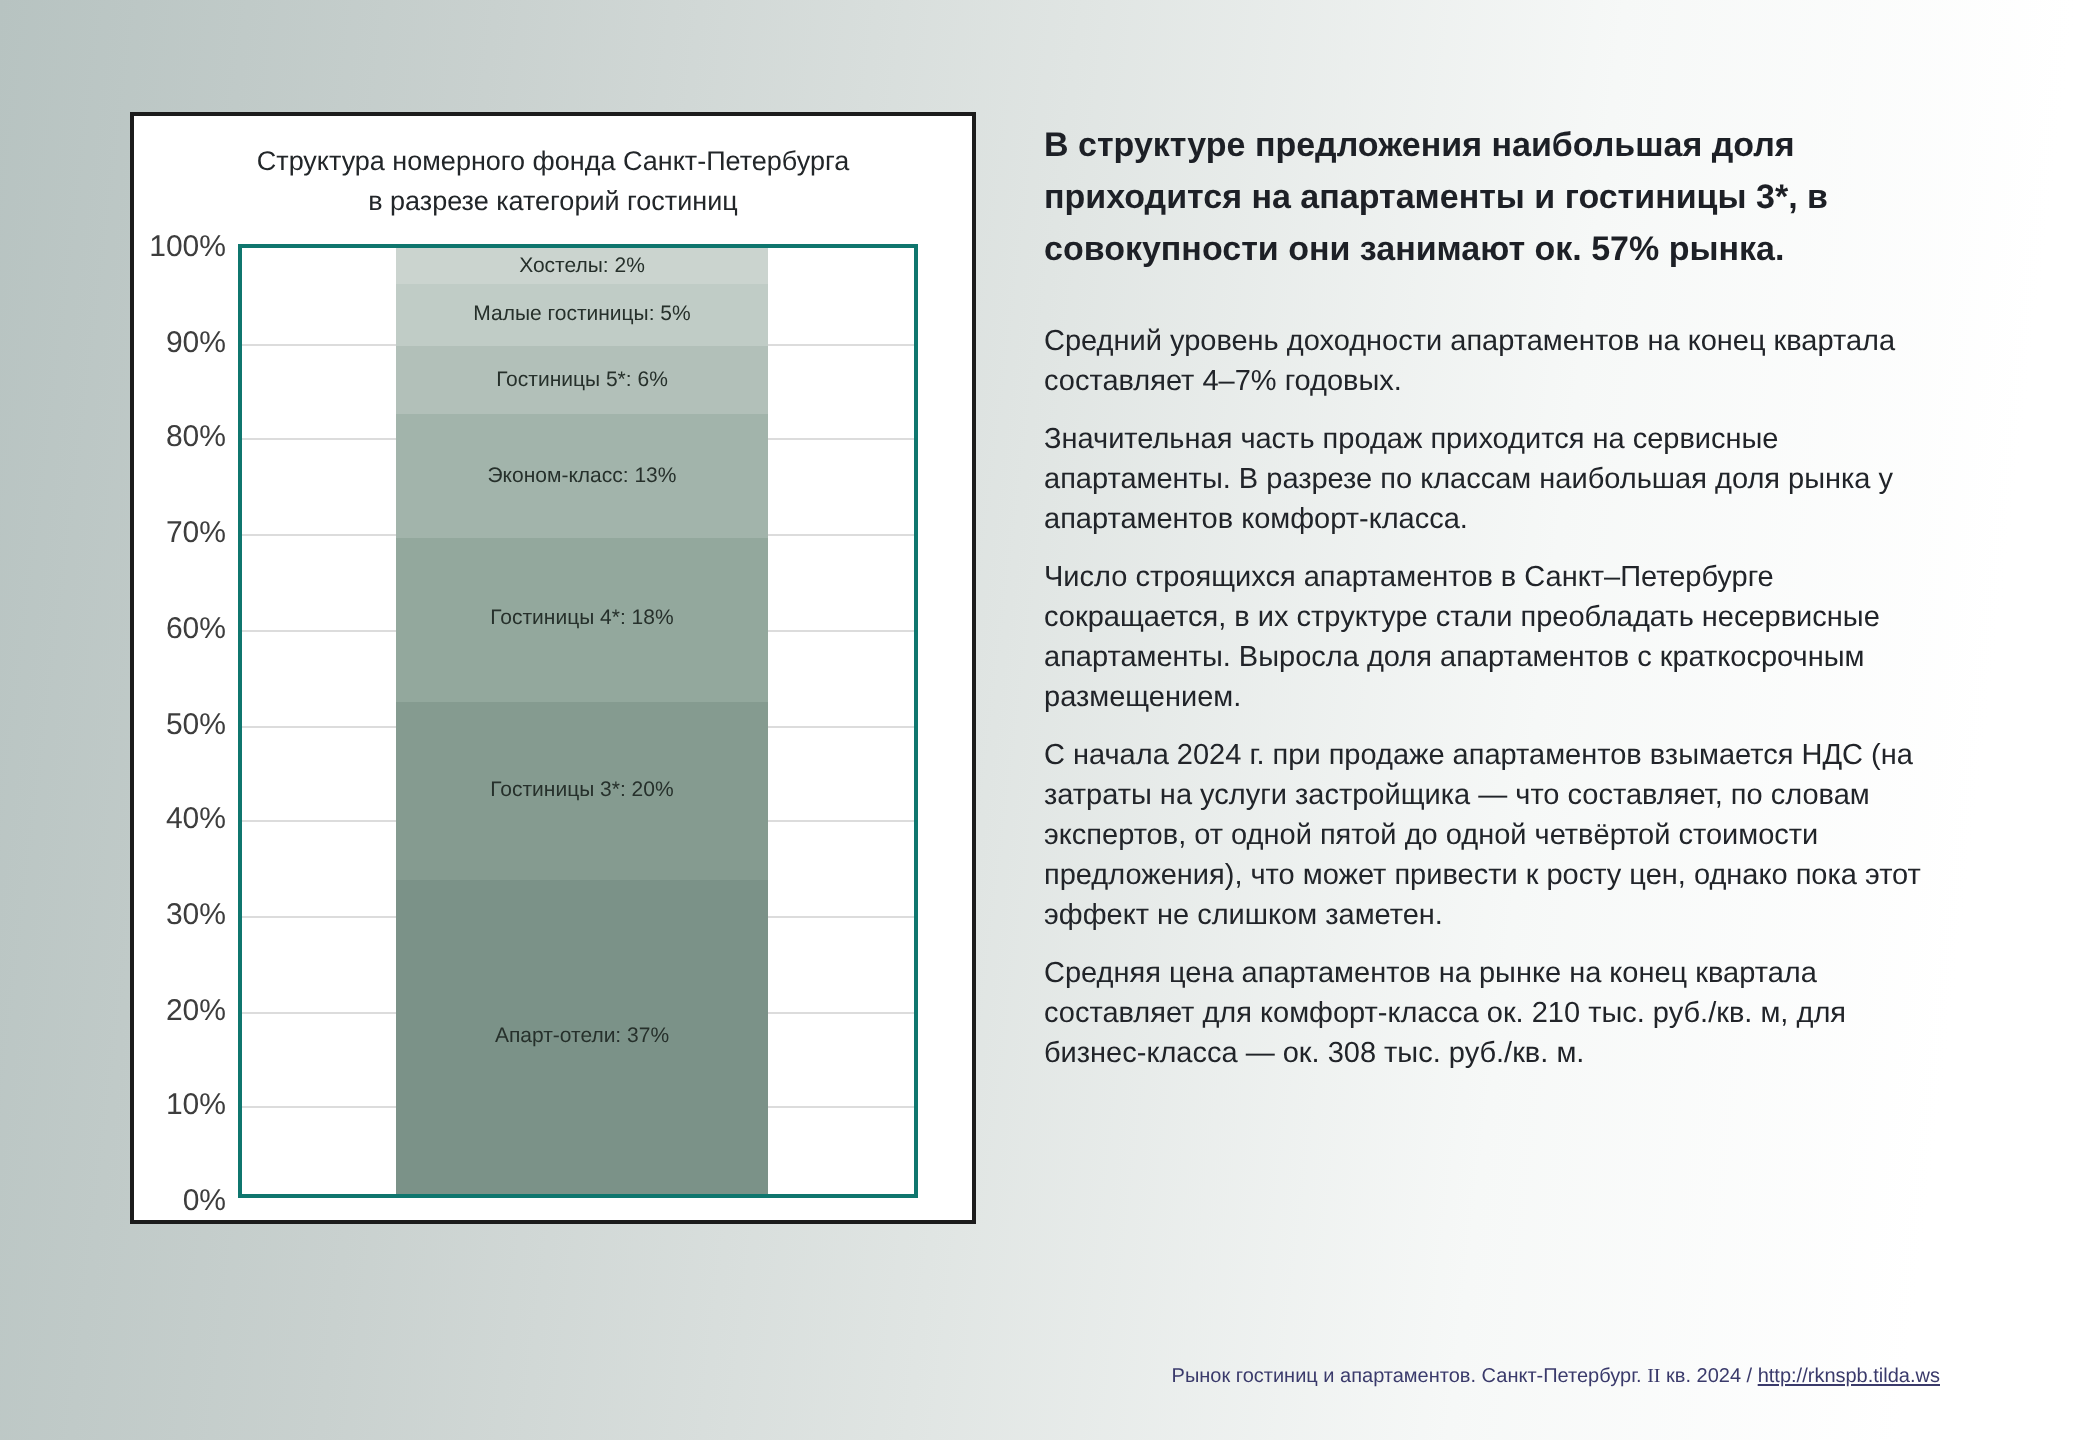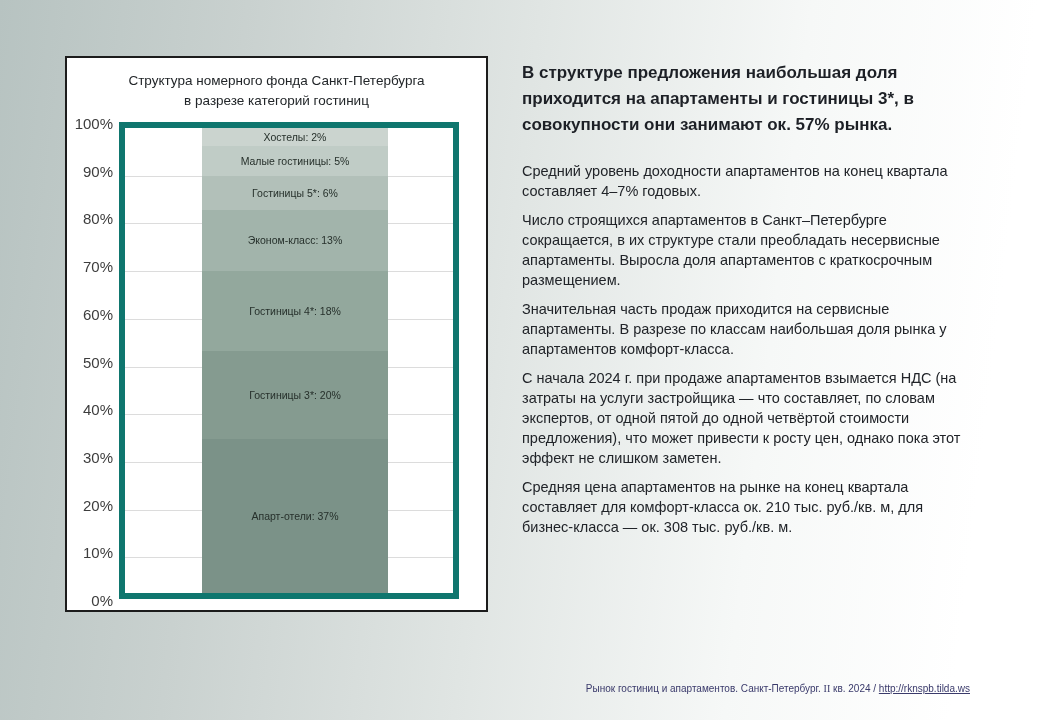--- a/index.html
+++ b/index.html
@@ -14,21 +14,21 @@
   .panel {
     position:absolute; left:65px; top:56px; width:423px; height:556px;
     background:#ffffff; border:2px solid #1c1c1c;
   }
   .chart-title {
     margin-top:13px; text-align:center;
     font-size:13.5px; line-height:1.5; color:#222629;
   }
   .plot-area {
     position:absolute; left:52px; top:64px; width:340px; height:477px;
-    border:6px solid #0f766e; background:#ffffff;
+    border:2px solid #0f766e; background:#ffffff;
   }
   .gridline {
     position:absolute; left:0; width:100%; height:1px; background:#dcdcdc;
   }
   .ytick {
     position:absolute; left:2px; width:44px; text-align:right;
     font-size:15px; color:#3d3d3d;
   }
   .bar {
     position:absolute; left:77px; top:0; width:186px; height:100%;
@@ -116,22 +116,22 @@
           <span>Апарт-отели: 37%</span>
         </div>
       </div>
   </div>
 </div>
 
 <div class="right-col">
   <div class="lead">В структуре предложения наибольшая доля приходится на апартаменты и гостиницы 3*, в совокупности они занимают ок. 57% рынка.</div>
   <div class="paras">
       <p>Средний уровень доходности апартаментов на конец квартала составляет 4–7% годовых.</p>
+      <p>Значительная часть продаж приходится на сервисные апартаменты. В разрезе по классам наибольшая доля рынка у апартаментов комфорт-класса.</p>
       <p>Число строящихся апартаментов в Санкт–Петербурге сокращается, в их структуре стали преобладать несервисные апартаменты. Выросла доля апартаментов с краткосрочным размещением.</p>
-      <p>Значительная часть продаж приходится на сервисные апартаменты. В разрезе по классам наибольшая доля рынка у апартаментов комфорт-класса.</p>
       <p>С начала 2024 г. при продаже апартаментов взымается НДС (на затраты на услуги застройщика — что составляет, по словам экспертов, от одной пятой до одной четвёртой стоимости предложения), что может привести к росту цен, однако пока этот эффект не слишком заметен.</p>
       <p>Средняя цена апартаментов на рынке на конец квартала составляет для комфорт-класса ок. 210 тыс. руб./кв. м, для бизнес-класса — ок. 308 тыс. руб./кв. м.</p>
     </div>
 </div>
 
 <div class="footer">
   <span>Рынок гостиниц и апартаментов. Санкт-Петербург. </span><span class="roman">II</span><span> кв. 2024 / </span><a>http://rknspb.tilda.ws</a>
 </div>
 
 </body></html>

